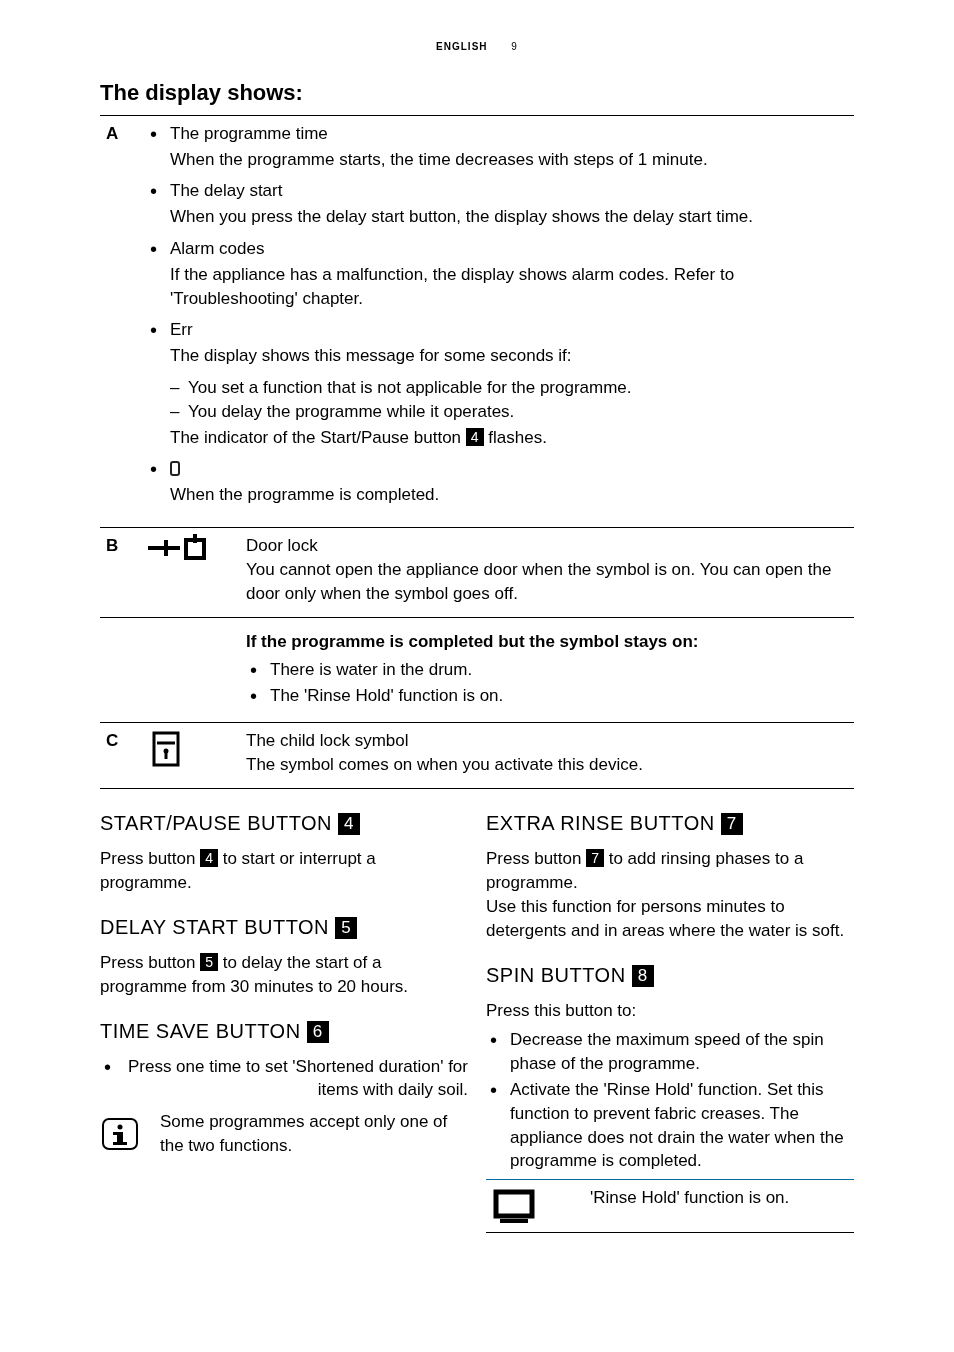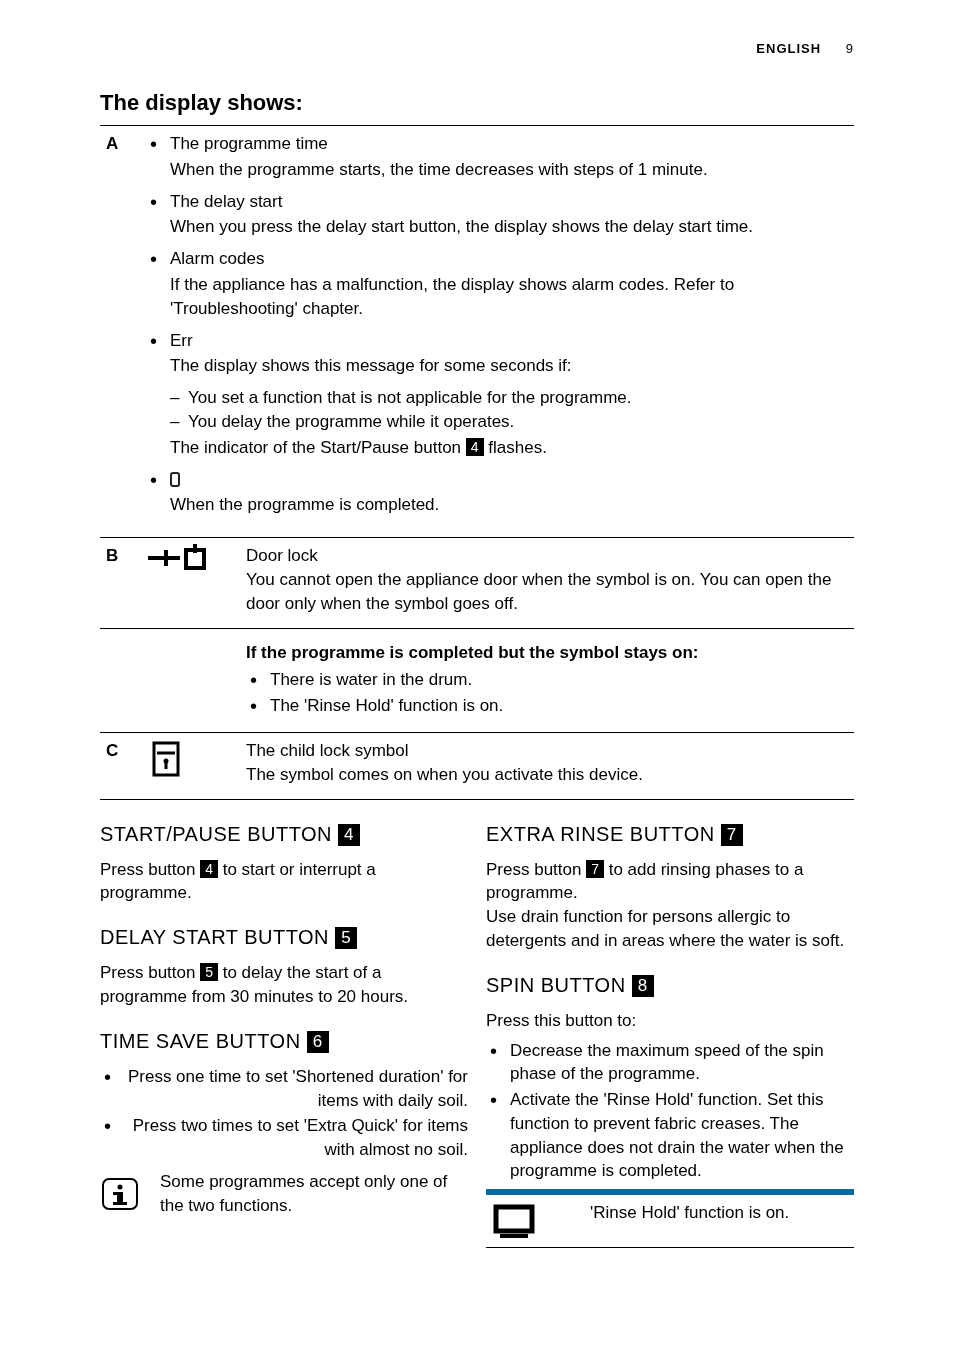--- a/index.html
+++ b/index.html
@@ -6,25 +6,25 @@
     body {
       font-family: Arial, Helvetica, sans-serif;
       background: #fff;
       color: #000;
       width: 954px;
       padding: 40px 100px 60px 100px;
       font-size: 17px;
       line-height: 1.4;
     }
     .header-right {
-      text-align: right;
-      font-size: 13px;
+      text-align: center;
+      font-size: 10px;
       font-weight: bold;
       letter-spacing: 1px;
-      margin-bottom: 30px;
+      margin-bottom: 24px;
     }
     .page-num { margin-left: 20px; font-weight: normal; }
     .display-heading {
       font-weight: bold;
       font-size: 22px;
       margin-bottom: 6px;
     }
     .tbl {
       width: 100%;
       border-collapse: collapse;
@@ -89,21 +89,21 @@
     }
     .para { margin-bottom: 18px; }
     .info-row {
       display: flex;
       gap: 14px;
       align-items: center;
       margin-top: 8px;
     }
     .info-icon-cell { flex: 0 0 46px; }
     .rinse-row {
-      border-top: 6px solid #0369a1;
+      border-top: 1px solid #0369a1;
       border-bottom: 1px solid #000;
       display: flex;
       gap: 14px;
       align-items: flex-start;
       padding: 6px 0;
       margin-top: 6px;
     }
     .rinse-icon-cell { flex: 0 0 90px; padding-left: 4px; }
     svg { display: block; }
     .icon-inline { display: inline-block; }
@@ -217,21 +217,20 @@
     </div>
     <div class="para">
       <span>Press button </span><span class="num-box">5</span><span> to delay the start of a programme from 30 minutes to 20 hours.</span>
     </div>
 
     <div class="sect-head">
       <span>TIME SAVE BUTTON </span><span class="num-box-hdr">6</span>
     </div>
     <ul class="bull" style="margin-top:6px;text-align:right;">
       <li>Press one time to set 'Shortened duration' for items with daily soil.</li>
-      <li>Press two times to set 'Extra Quick' for items with almost no soil.</li>
     </ul>
     <div class="info-row">
       <div class="info-icon-cell">
         <svg width="40" height="36" viewBox="0 0 40 36">
           <rect x="3" y="3" width="34" height="30" rx="6" fill="none" stroke="#000" stroke-width="2"></rect>
           <circle cx="20" cy="11" r="2.5" fill="#000"></circle>
           <rect x="17" y="16" width="6" height="12" fill="#000"></rect>
           <rect x="13" y="16" width="8" height="3" fill="#000"></rect>
           <rect x="13" y="26" width="14" height="3" fill="#000"></rect>
         </svg>
@@ -240,21 +239,21 @@
     </div>
   </div>
 
   <div class="col">
     <div class="sect-head">
       <span>EXTRA RINSE BUTTON </span><span class="num-box-hdr">7</span>
     </div>
     <div class="para">
       <span>Press button </span><span class="num-box">7</span><span> to add rinsing phases to a programme.</span>
       <br>
-      <span>Use drain function for persons allergic to detergents and in areas where the water is soft.</span>
+      <span>Use this function for persons minutes to detergents and in areas where the water is soft.</span>
     </div>
 
     <div class="sect-head">
       <span>SPIN BUTTON </span><span class="num-box-hdr">8</span>
     </div>
     <div>Press this button to:</div>
     <ul class="bull" style="margin-top:6px;">
       <li>Decrease the maximum speed of the spin phase of the programme.</li>
       <li>Activate the 'Rinse Hold' function. Set this function to prevent fabric creases. The appliance does not drain the water when the programme is completed.</li>
     </ul>

